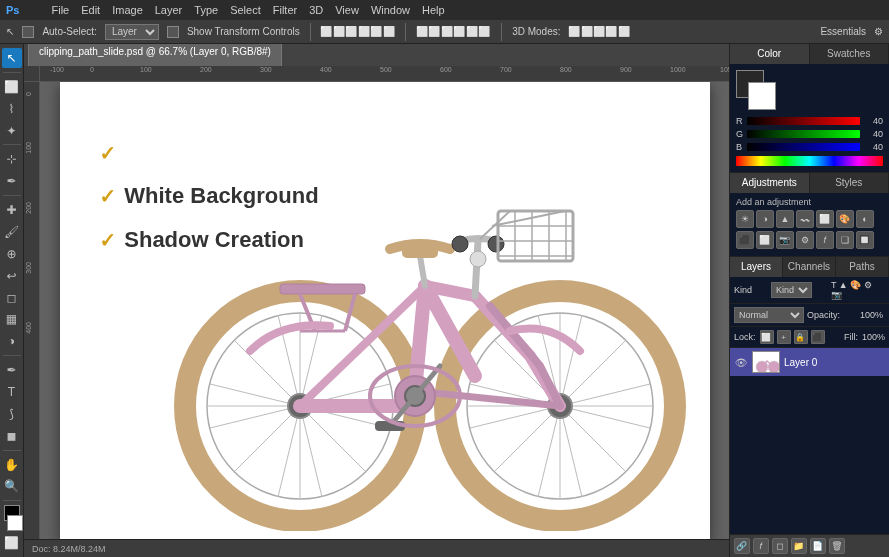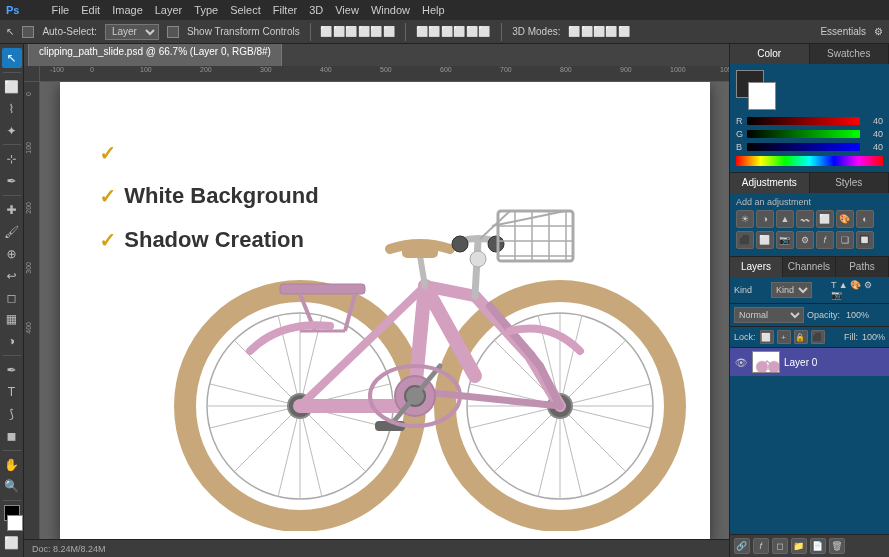--- a/index.html
+++ b/index.html
@@ -228,21 +228,21 @@
       position: absolute;
       right: 20px;
       bottom: 10px;
       width: 520px;
       height: 420px;
     }
 
     
     .right-panel {
       width: 160px;
-      background: #0c4a6e;
+      background: #0f172a;
       border-left: 1px solid #222;
       display: flex;
       flex-direction: column;
       flex-shrink: 0;
       overflow: hidden;
     }
 
     
     .panel-section {
       border-bottom: 1px solid #222;
@@ -381,21 +381,21 @@
       background: #555;
       color: #ccc;
       font-size: 9px;
       border: 1px solid #666;
       height: 16px;
       width: 70px;
     }
     .layers-opacity {
       display: flex;
       align-items: flex-start;
-      gap: 6px;
+      gap: 20px;
     }
     .layers-opacity-label {
       color: #ccc;
       font-size: 9px;
     }
     .layers-opacity-value {
       color: #ccc;
       font-size: 9px;
     }
     .layers-lock-row {

